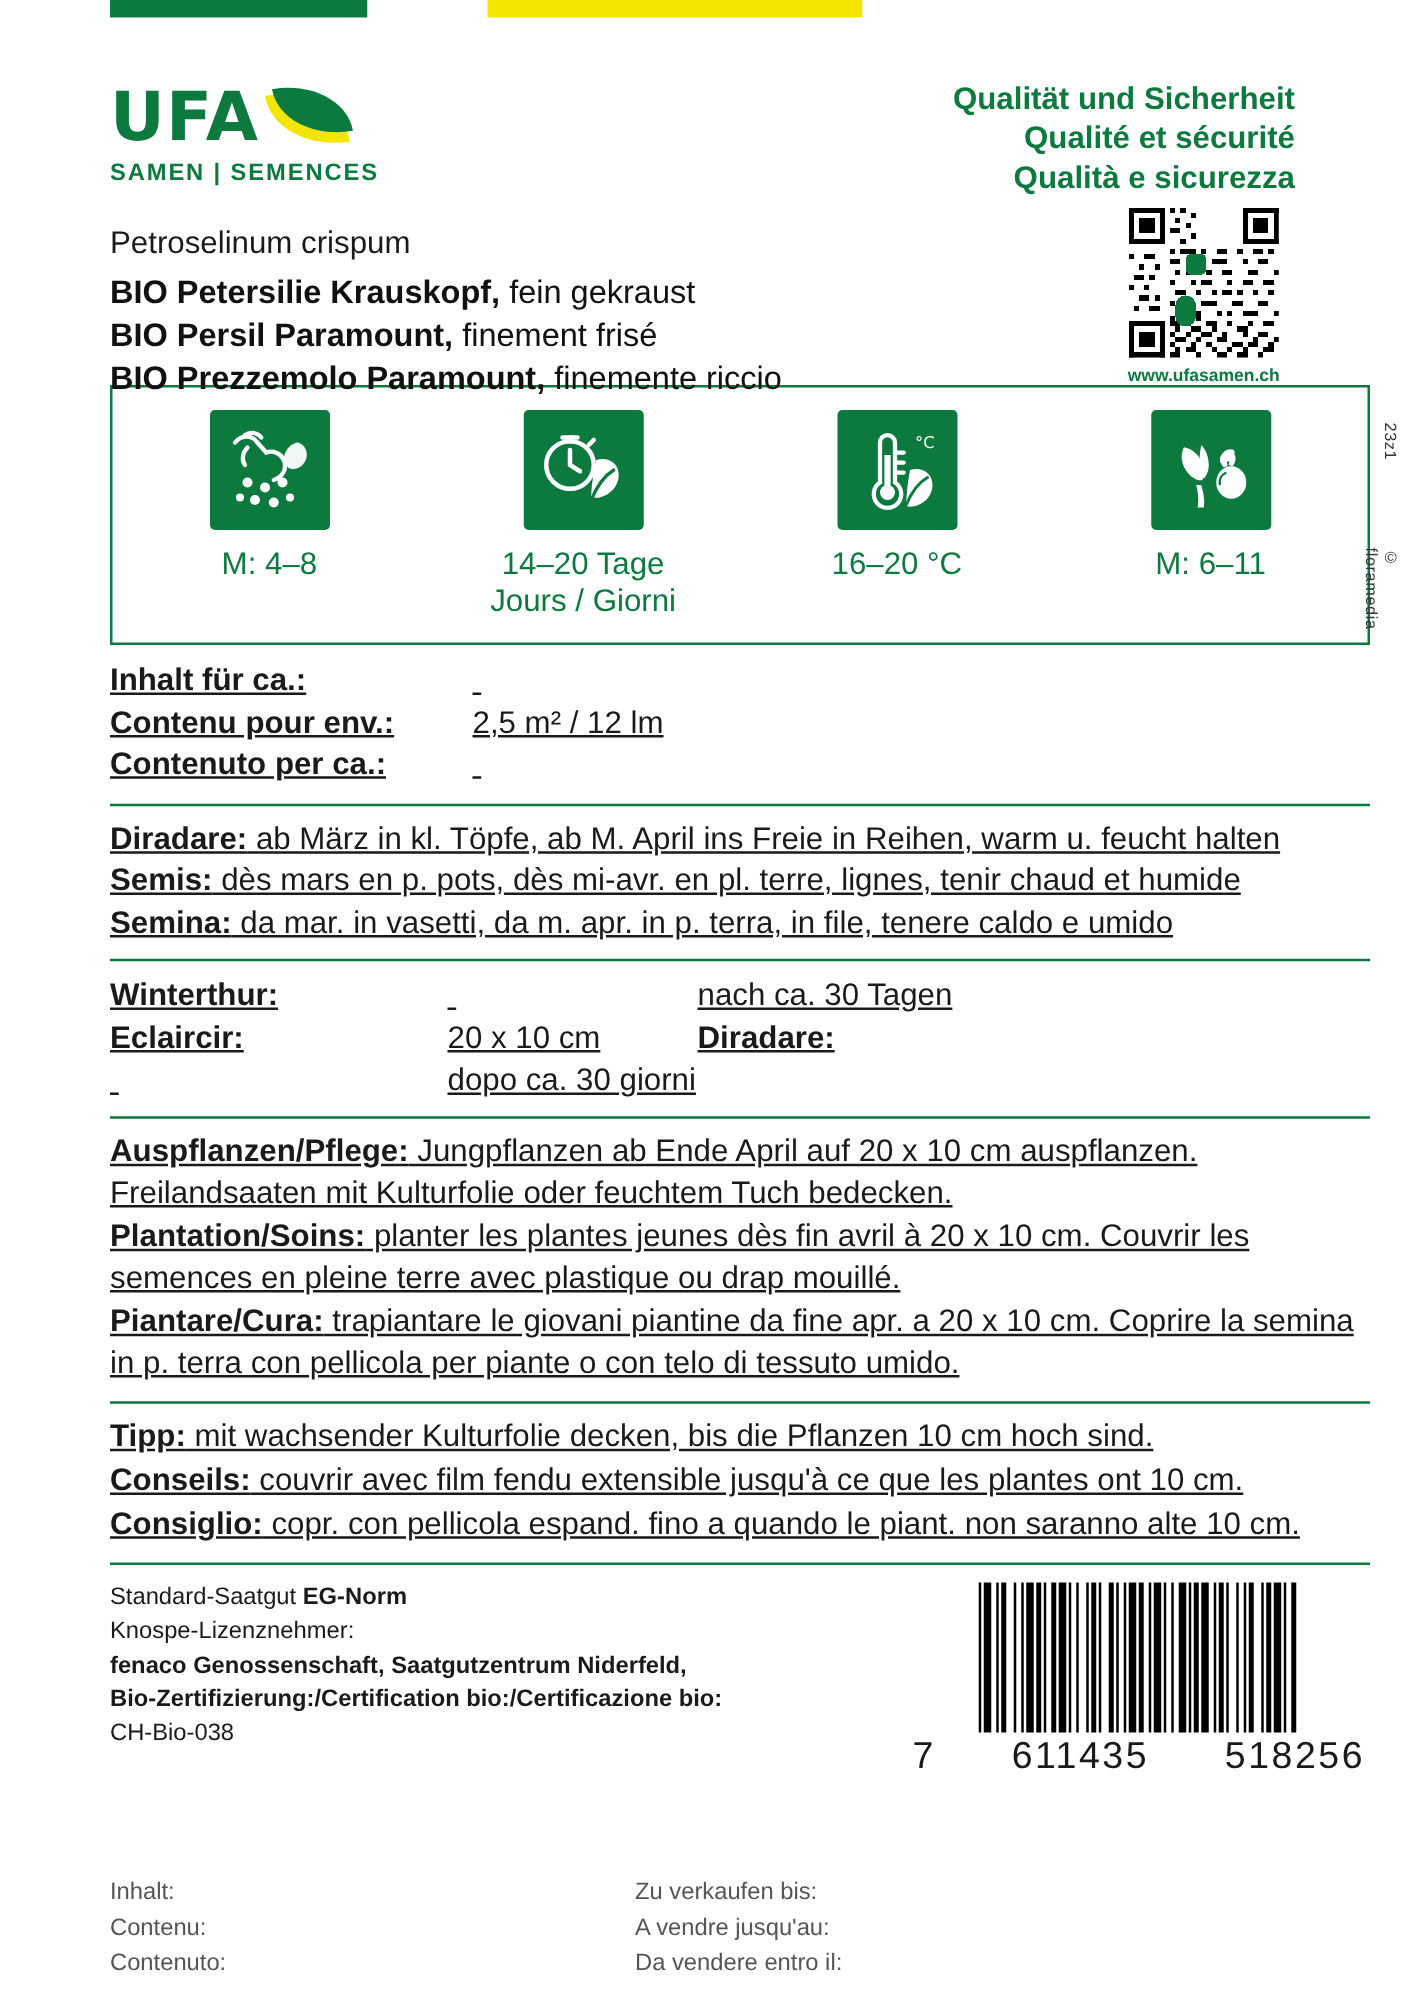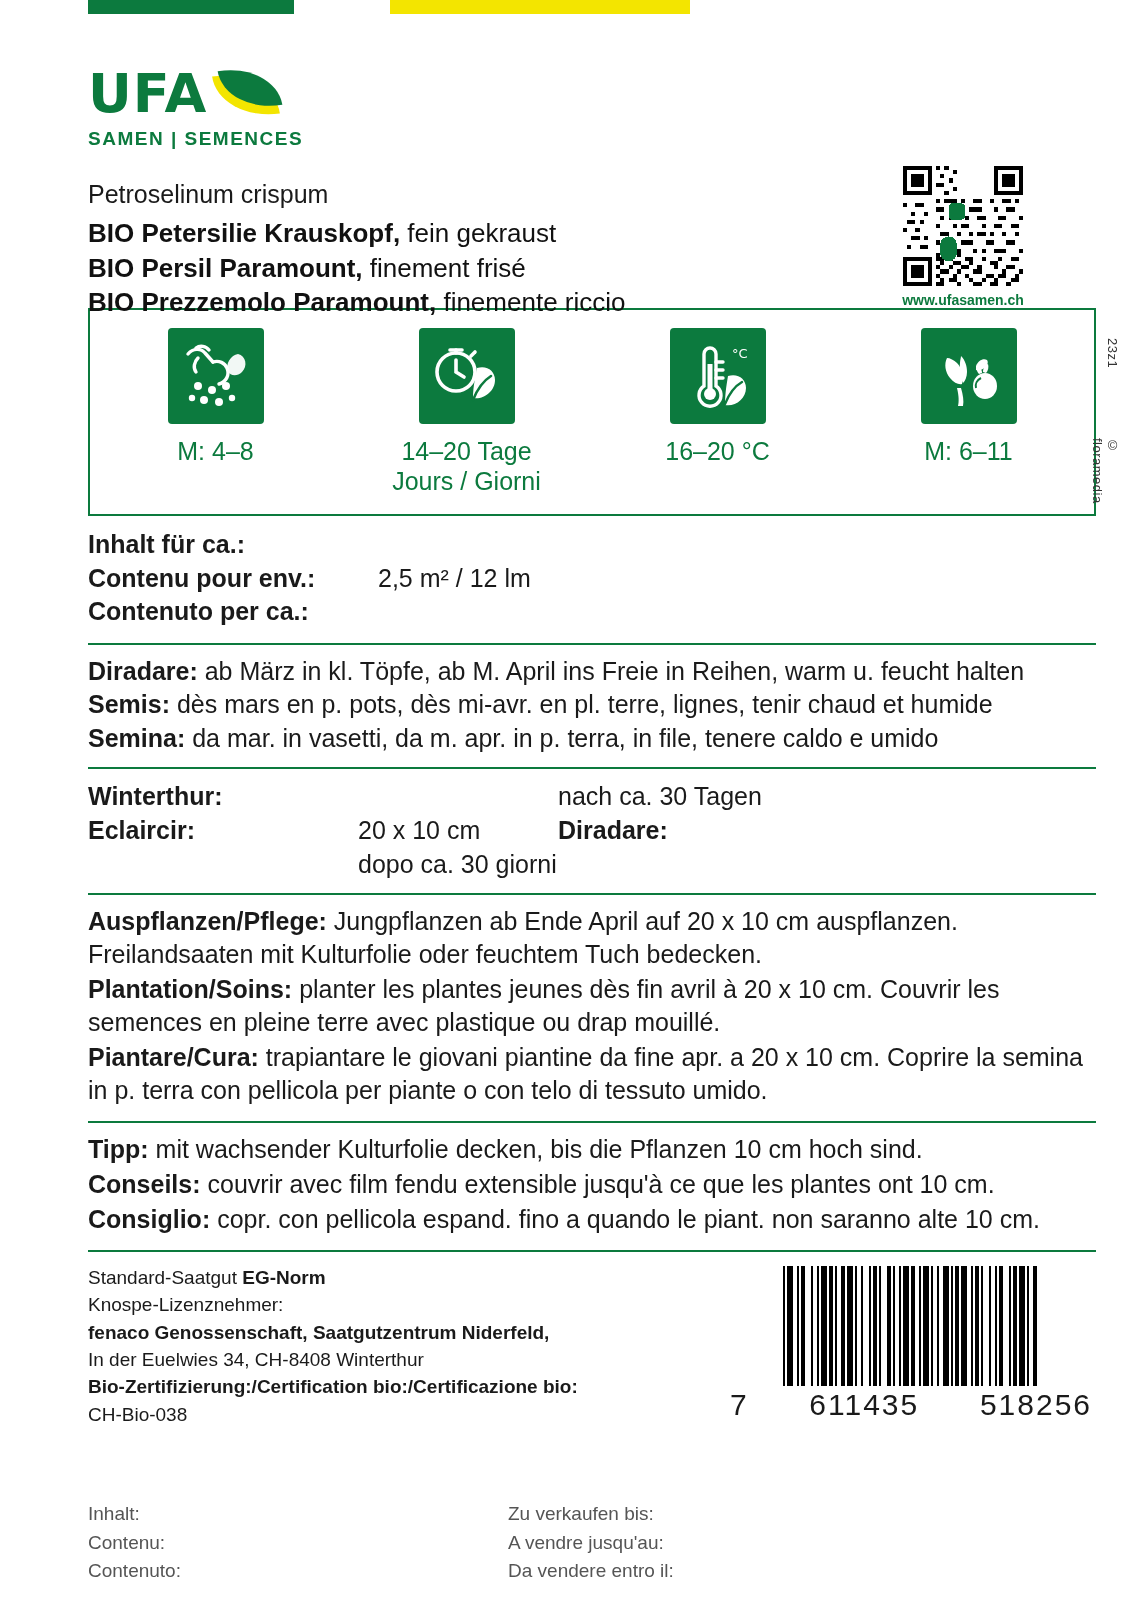--- a/index.html
+++ b/index.html
@@ -185,20 +185,21 @@
   .icon-label {
     margin-top: 12px;
     color: #0c7a3e;
     font-size: 25px;
     line-height: 1.2;
   }
 
   
   .sections {
     margin: 0 40px 0 88px;
+    text-decoration: underline;
   }
   .rule {
     border-top: 2px solid #0c7a3e;
   }
   .content-block {
     padding: 12px 0 14px 0;
   }
   .content-rows {
     display: grid;
     grid-template-columns: 290px auto;
@@ -311,20 +312,25 @@
           <b>BIO Petersilie Krauskopf,</b><span> fein gekraust</span>
         </div>
         <div class="name-line">
           <b>BIO Persil Paramount,</b><span> finement frisé</span>
         </div>
         <div class="name-line">
           <b>BIO Prezzemolo Paramount,</b><span> finemente riccio</span>
         </div>
       </div>
 
+      <div class="quality">
+        <div>Qualität und Sicherheit</div>
+        <div>Qualité et sécurité</div>
+        <div>Qualità e sicurezza</div>
+      </div>
 
       <div class="qr-block">
         <div class="qr">
           <svg width="120" height="120" viewBox="0 0 29 29" shape-rendering="crispEdges" aria-hidden="true">
             <rect width="29" height="29" fill="#fff"></rect>
             <g fill="#000">
               <rect x="0" y="0" width="7" height="1"></rect>
                 <rect x="0" y="6" width="7" height="1"></rect>
               <rect x="0" y="0" width="1" height="7"></rect>
                 <rect x="6" y="0" width="1" height="7"></rect>
@@ -615,21 +621,20 @@
       <div class="rule"></div>
     </div>
 
     <div class="footer">
       <div class="footer-text">
         <div>
           <span>Standard-Saatgut </span><b>EG-Norm</b>
         </div>
         <div>Knospe-Lizenznehmer:</div>
         <div><b>fenaco Genossenschaft, Saatgutzentrum Niderfeld,</b></div>
-        <div>In der Euelwies 34, CH-8408 Winterthur</div>
         <div><b>Bio-Zertifizierung:/Certification bio:/Certificazione bio:</b></div>
         <div>CH-Bio-038</div>
       </div>
 
       <div class="barcode-wrap">
         <div class="barcode" id="barcode">
             <i style="width:2px;background:#000"></i>
             <i style="width:2px;background:transparent"></i>
             <i style="width:6px;background:#000"></i>
             <i style="width:4px;background:transparent"></i>

